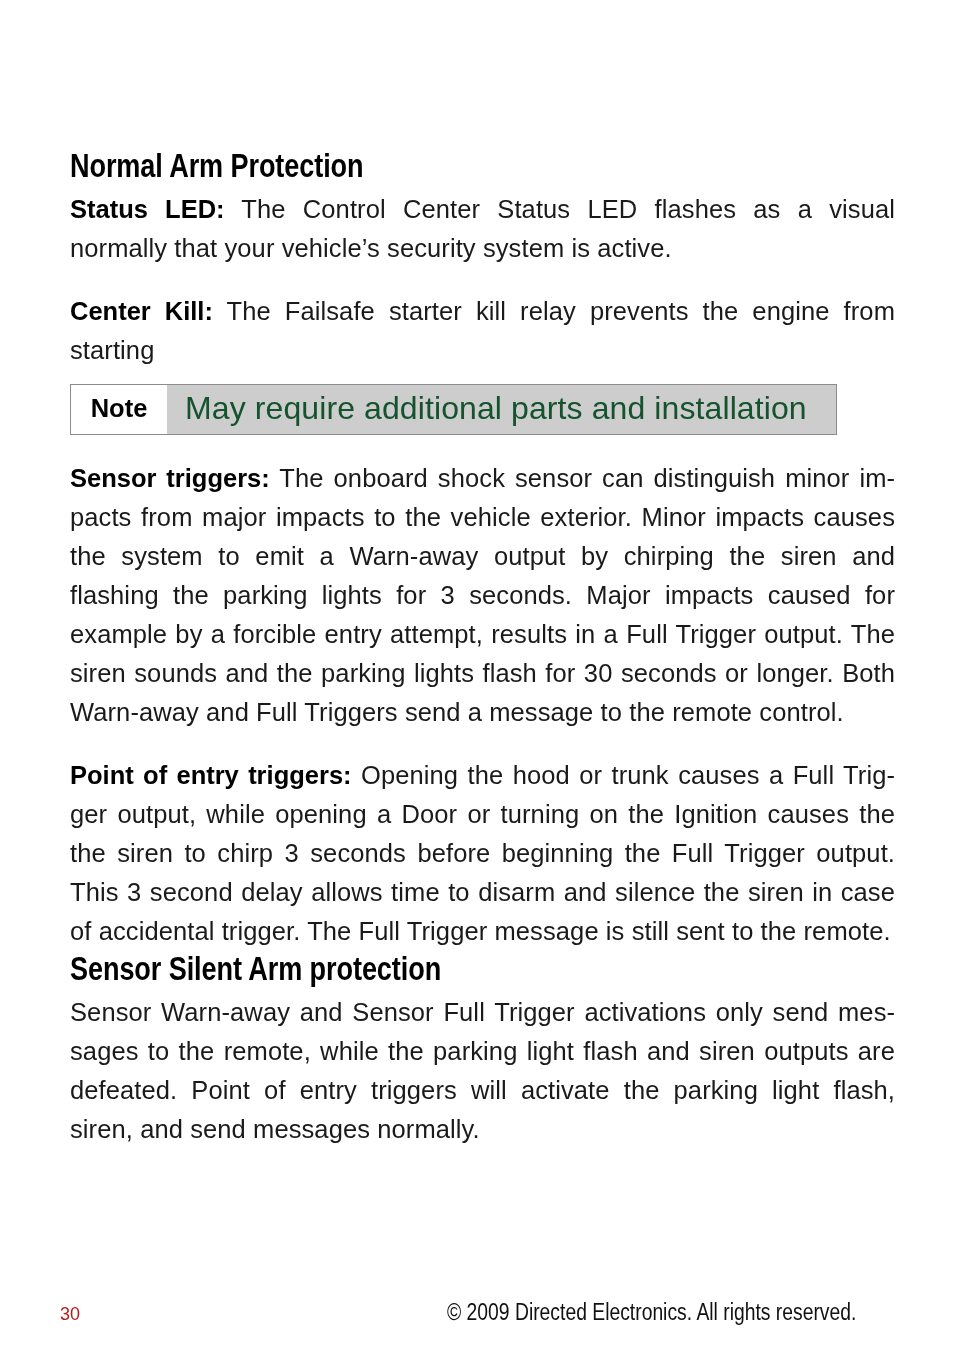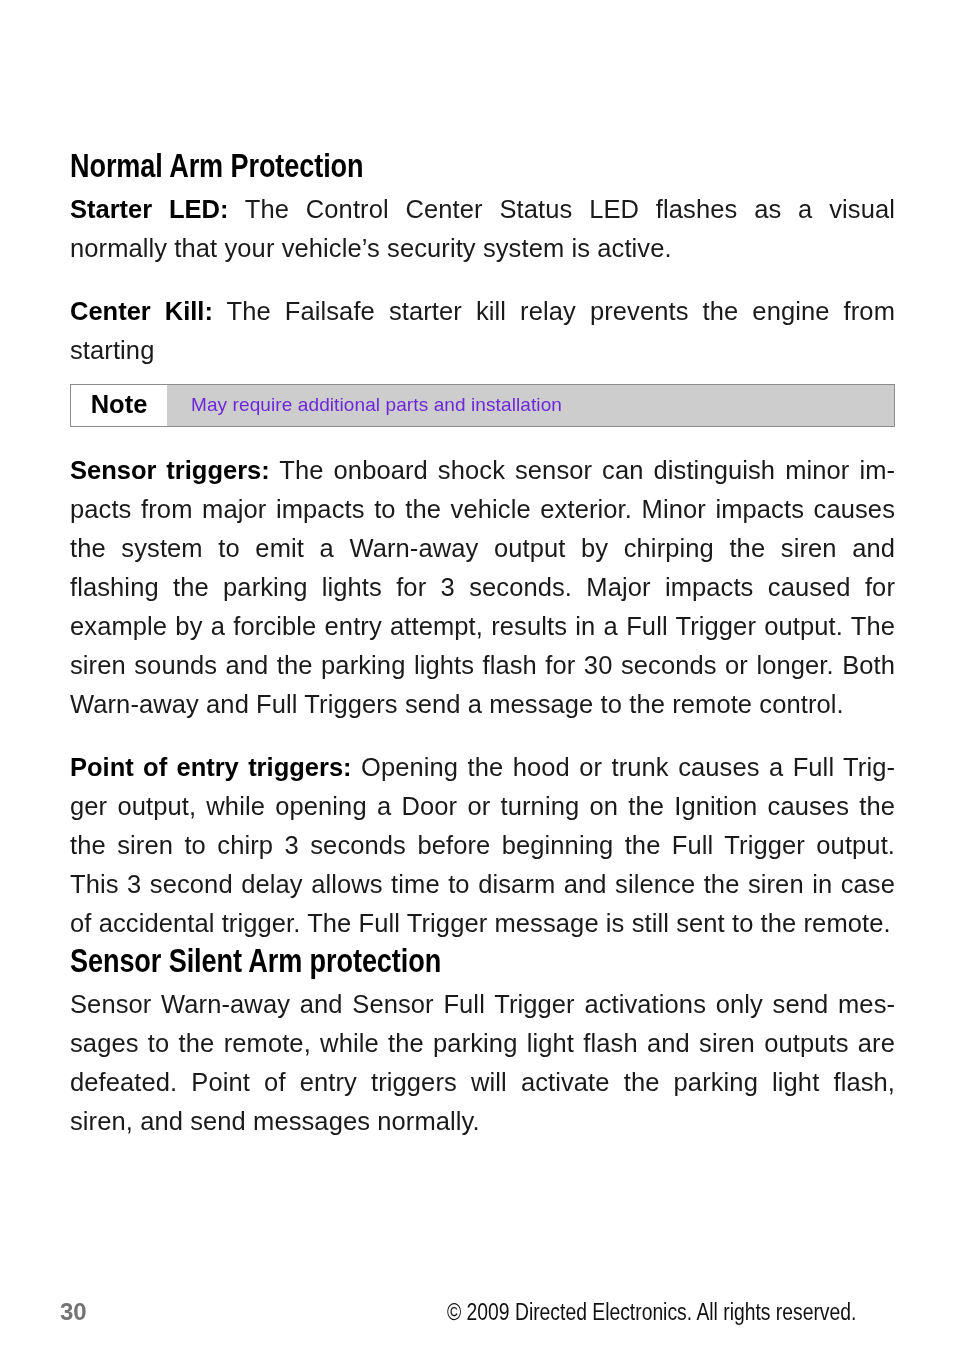--- a/index.html
+++ b/index.html
@@ -101,21 +101,21 @@
   
   .gap-before-heading {
     margin-top: 34px;
   }
 
   
   .note-box {
     display: flex;
     align-items: stretch;
     border: 1px solid #8c8c8c;
-    width: 825px;
+    width: 767px;
     box-sizing: border-box;
     margin-top: 14px;
     margin-bottom: 0;
     background: #cdcdcd;
   }
   .note-label {
     background: #ffffff;
     flex: 0 0 96px;
     display: flex;
     align-items: center;
@@ -127,42 +127,42 @@
     padding: 5px 0 7px 0;
     box-sizing: border-box;
   }
   .note-text {
     background: #cdcdcd;
     flex: 1 1 auto;
     display: flex;
     align-items: center;
     font-family: "Liberation Sans", sans-serif;
     font-weight: 300;
-    font-size: 19px;
-    color: #6d28d9;
-    padding: 5px 0 7px 24px;
+    font-size: 32px;
+    color: #14532d;
+    padding: 5px 0 7px 18px;
     box-sizing: border-box;
     letter-spacing: 0.1px;
   }
 
   
   .footer {
     position: absolute;
     left: 60px;
     right: 59px;
     bottom: 33px;
     display: flex;
     align-items: baseline;
     justify-content: space-between;
   }
   .page-number {
     font-family: "Liberation Sans", sans-serif;
-    font-weight: 700;
-    font-size: 24px;
-    color: #737373;
+    font-weight: 400;
+    font-size: 18px;
+    color: #b91c1c;
   }
   .copyright {
     font-family: "Liberation Sans Narrow", "Liberation Sans", sans-serif;
     font-weight: 400;
     font-size: 23px;
     color: #111;
     transform: scaleX(0.84);
     transform-origin: right baseline;
     white-space: nowrap;
   }
@@ -171,21 +171,21 @@
 <body>
 
 <div class="page">
 
 
   <div class="content">
 
     <h2 class="section-heading">Normal Arm Protection</h2>
 
     <p class="body">
-      <span class="lead">Starter LED:</span><span> The Control Center Status LED flashes as a visual normally that your vehicle’s security system is active.</span>
+      <span class="lead">Status LED:</span><span> The Control Center Status LED flashes as a visual normally that your vehicle’s security system is active.</span>
     </p>
 
     <p class="body tight-after">
       <span class="lead">Center Kill:</span><span> The Failsafe starter kill relay prevents the engine from starting</span>
     </p>
 
     <div class="note-box">
       <div class="note-label">Note</div>
       <div class="note-text">May require additional parts and installation</div>
     </div>

